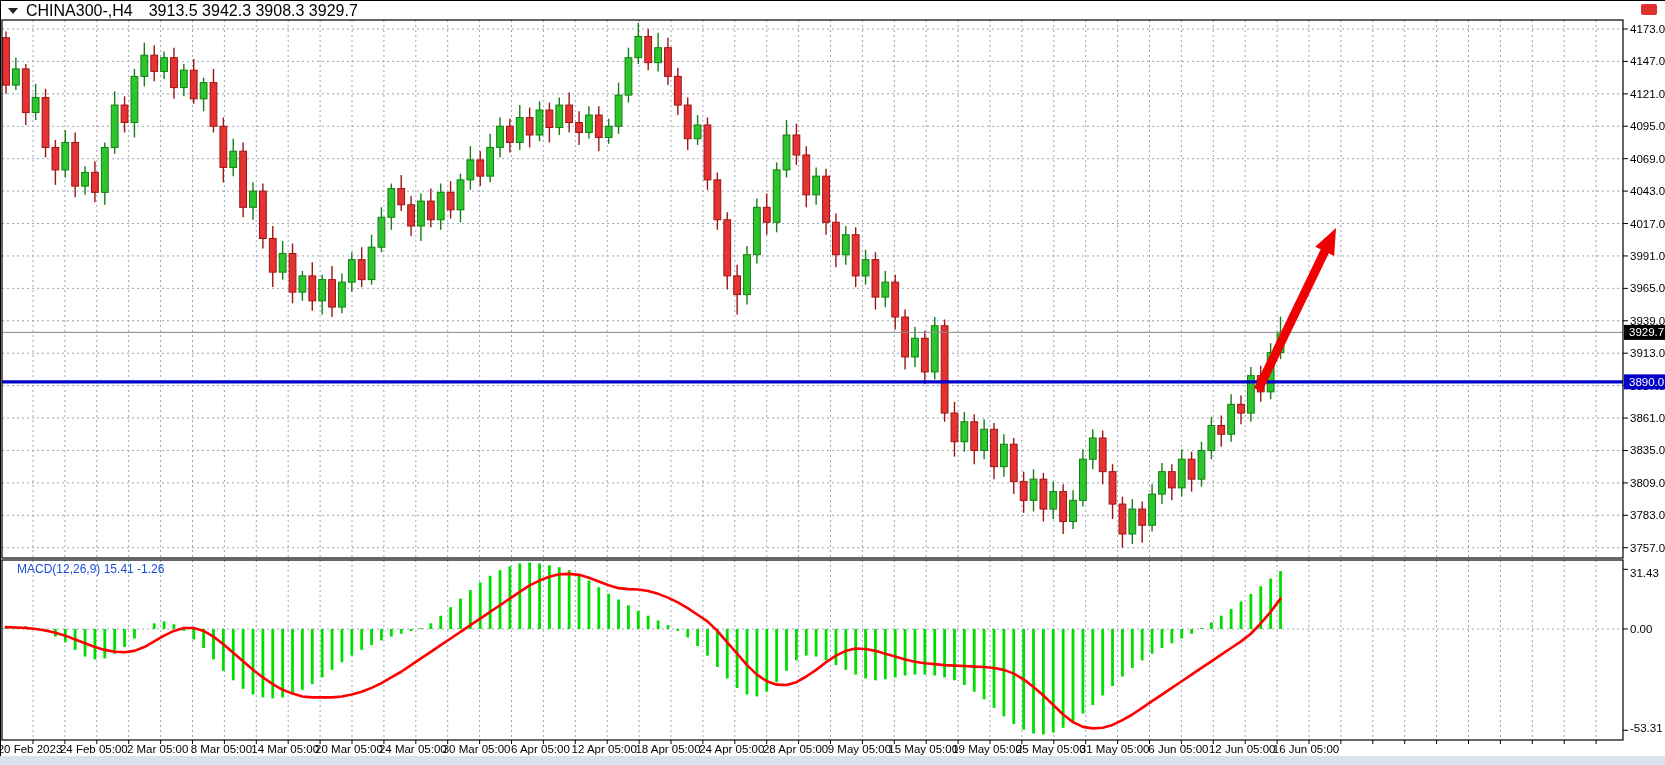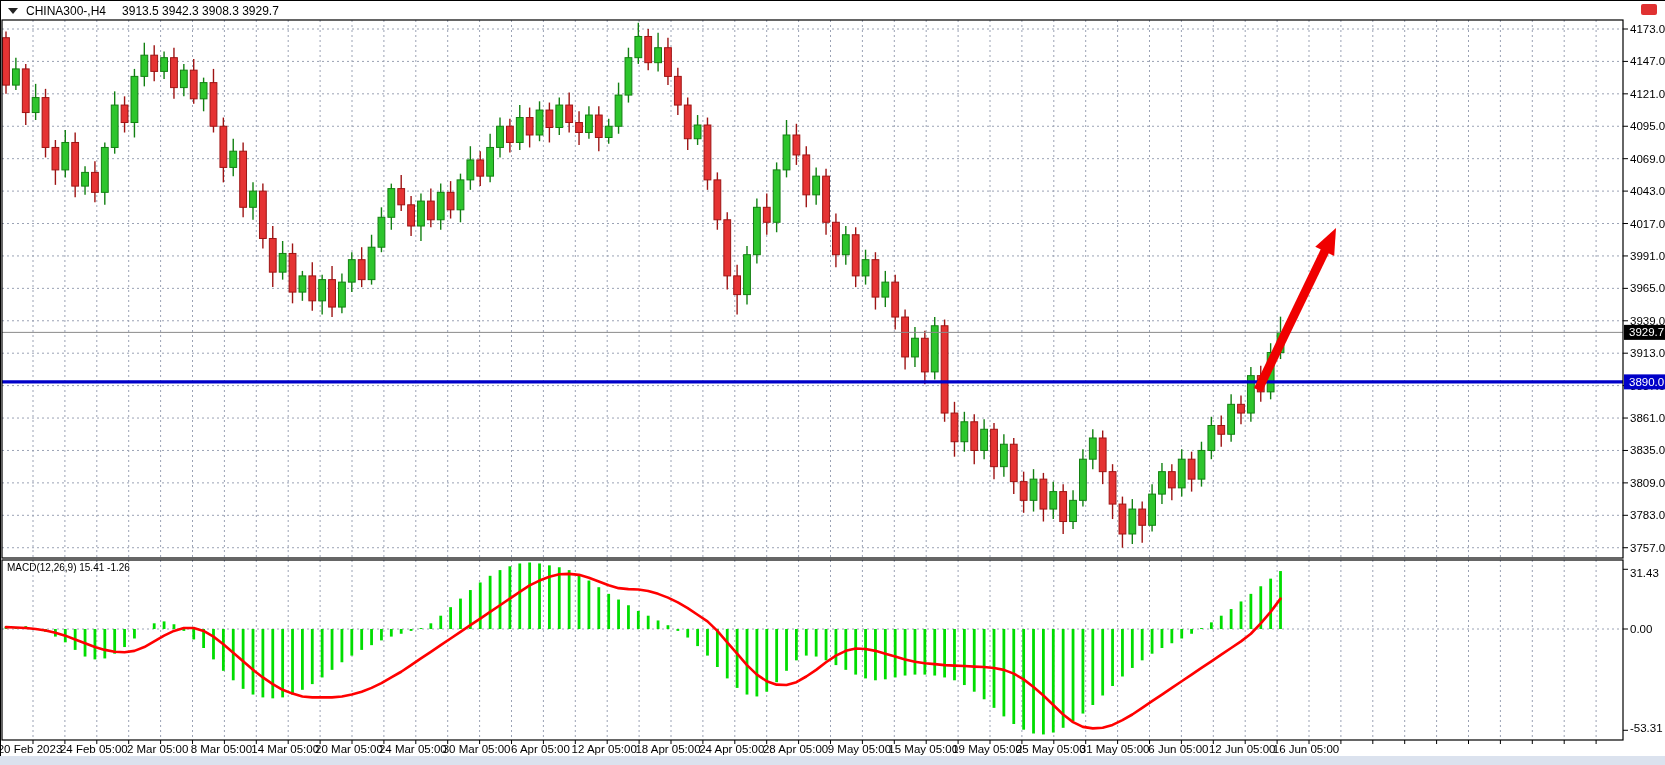--- a/index.html
+++ b/index.html
@@ -1,25 +1,25 @@
 <!DOCTYPE html>
 <html><head>
 <meta charset="utf-8">
 <style>
   html,body{margin:0;padding:0;background:#ffffff;}
   .win{position:relative;width:1665px;height:765px;background:#ffffff;overflow:hidden;
        font-family:"Liberation Sans",sans-serif;}
   .titlebar{position:absolute;left:8px;top:3px;height:16px;display:flex;align-items:center;z-index:5;}
   .tri{width:0;height:0;border-left:5px solid transparent;border-right:5px solid transparent;
        border-top:6px solid #222;margin-right:8px;display:inline-block;}
-  .sym,.ohlc{font-size:12px;color:#000;white-space:pre;}
+  .sym,.ohlc{font-size:16px;color:#000;white-space:pre;}
   .ohlc{margin-left:16px;}
   .alert-dot{position:absolute;left:1641px;top:4px;width:16px;height:11px;background:#e03131;
              border-radius:2px;z-index:5;}
-  .macd-label{position:absolute;left:7px;top:562px;font-size:10px;color:#000000;z-index:5;white-space:pre;}
+  .macd-label{position:absolute;left:17px;top:562px;font-size:12px;color:#1d4ed8;z-index:5;white-space:pre;}
   svg{position:absolute;left:0;top:0;}
 </style>
 </head>
 <body>
 
 <div class="win">
   <div class="titlebar">
     <span class="tri"></span>
     <span class="sym">CHINA300-,H4</span>
     <span class="ohlc">3913.5 3942.3 3908.3 3929.7</span>

